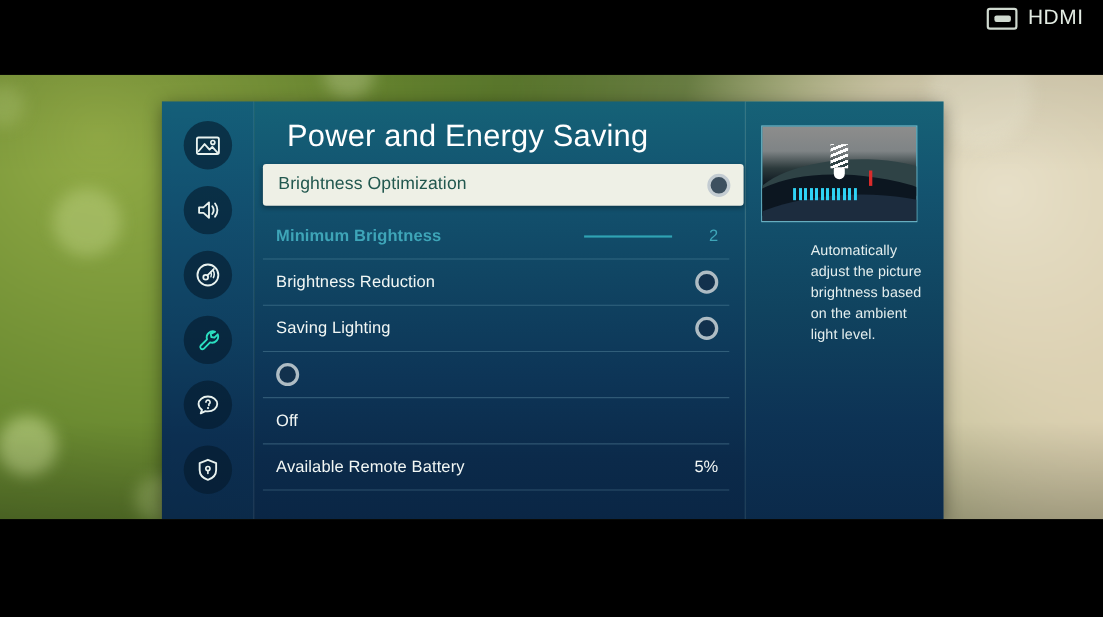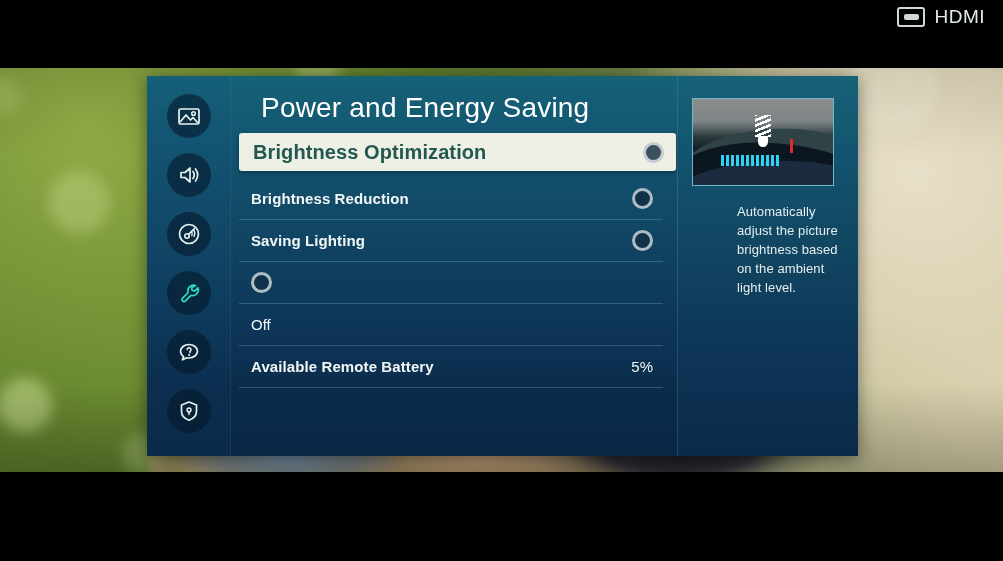--- a/index.html
+++ b/index.html
@@ -122,21 +122,21 @@
   #hdmi-indicator .hdmi-label {
     color: #e3ece3;
     font-size: 19px;
     letter-spacing: 0.5px;
   }
 
   
   #menu-overlay {
     position: absolute;
     left: 147px;
-    top: 76px;
+    top: 92px;
     width: 711px;
     height: 380px;
     z-index: 20;
     display: flex;
     box-shadow: 0 3px 16px rgba(0,0,0,0.45);
     overflow: hidden;
   }
 
   
   #sidebar {
@@ -185,21 +185,21 @@
     position: relative;
     height: 42px;
     display: flex;
     align-items: center;
     padding: 0 10px 0 12px;
     box-sizing: border-box;
     border-bottom: 1px solid rgba(150,200,215,0.26);
   }
   .row .row-label {
     font-size: 15px;
-    font-weight: bold;
+    font-weight: normal;
     color: #f2f7f5;
     letter-spacing: 0.1px;
     flex: 1 1 auto;
   }
   .row .row-value {
     font-size: 15px;
     font-weight: normal;
     color: #f2f7f5;
   }
 
@@ -213,22 +213,22 @@
     background: #eef0e6;
     border-radius: 3px;
     display: flex;
     align-items: center;
     padding: 0 12px 0 14px;
     box-sizing: border-box;
     box-shadow: 0 2px 5px rgba(0,0,0,0.32);
     z-index: 3;
   }
   #row-selected .row-label {
-    font-size: 20px;
-    font-weight: 700;
+    font-size: 16px;
+    font-weight: 400;
     color: #22584f;
     flex: 1 1 auto;
     letter-spacing: 0.1px;
   }
 
   
   .toggle {
     width: 21px;
     height: 21px;
     border-radius: 50%;
@@ -397,20 +397,25 @@
     <div id="list-panel">
       <div id="page-title">Power and Energy Saving</div>
 
       <div id="row-selected">
         <span class="row-label">Brightness Optimization</span>
         <span class="toggle on-light"></span>
       </div>
 
       <div id="rows-area">
 
+        <div class="row disabled">
+          <span class="row-label">Minimum Brightness</span>
+          <span class="slider-track"></span>
+          <span class="row-value">2</span>
+        </div>
 
         <div class="row">
           <span class="row-label">Brightness Reduction</span>
           <span class="toggle"></span>
         </div>
 
         <div class="row">
           <span class="row-label">Saving Lighting</span>
           <span class="toggle"></span>
         </div>

